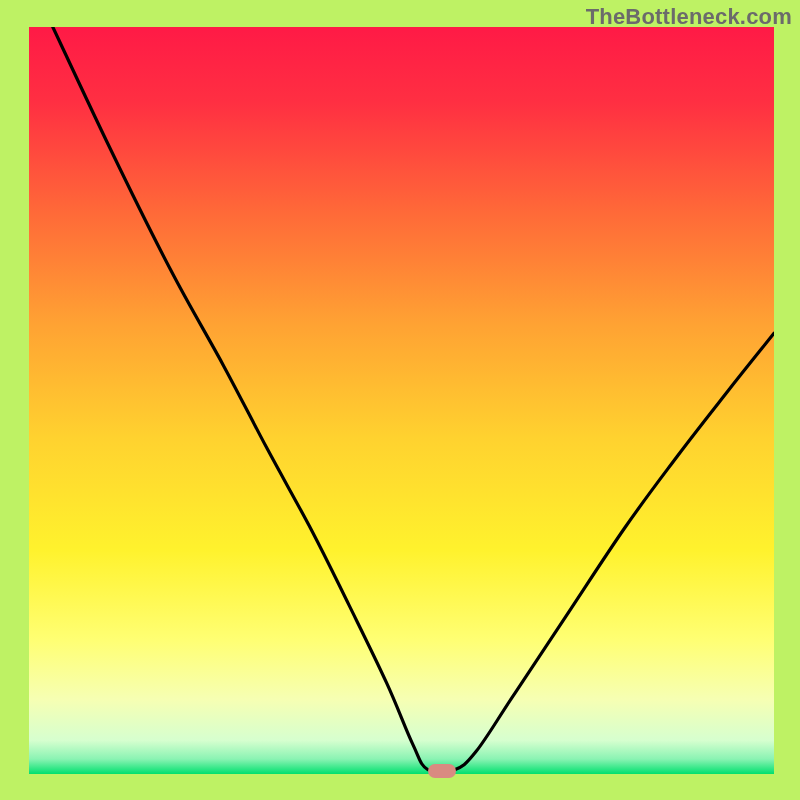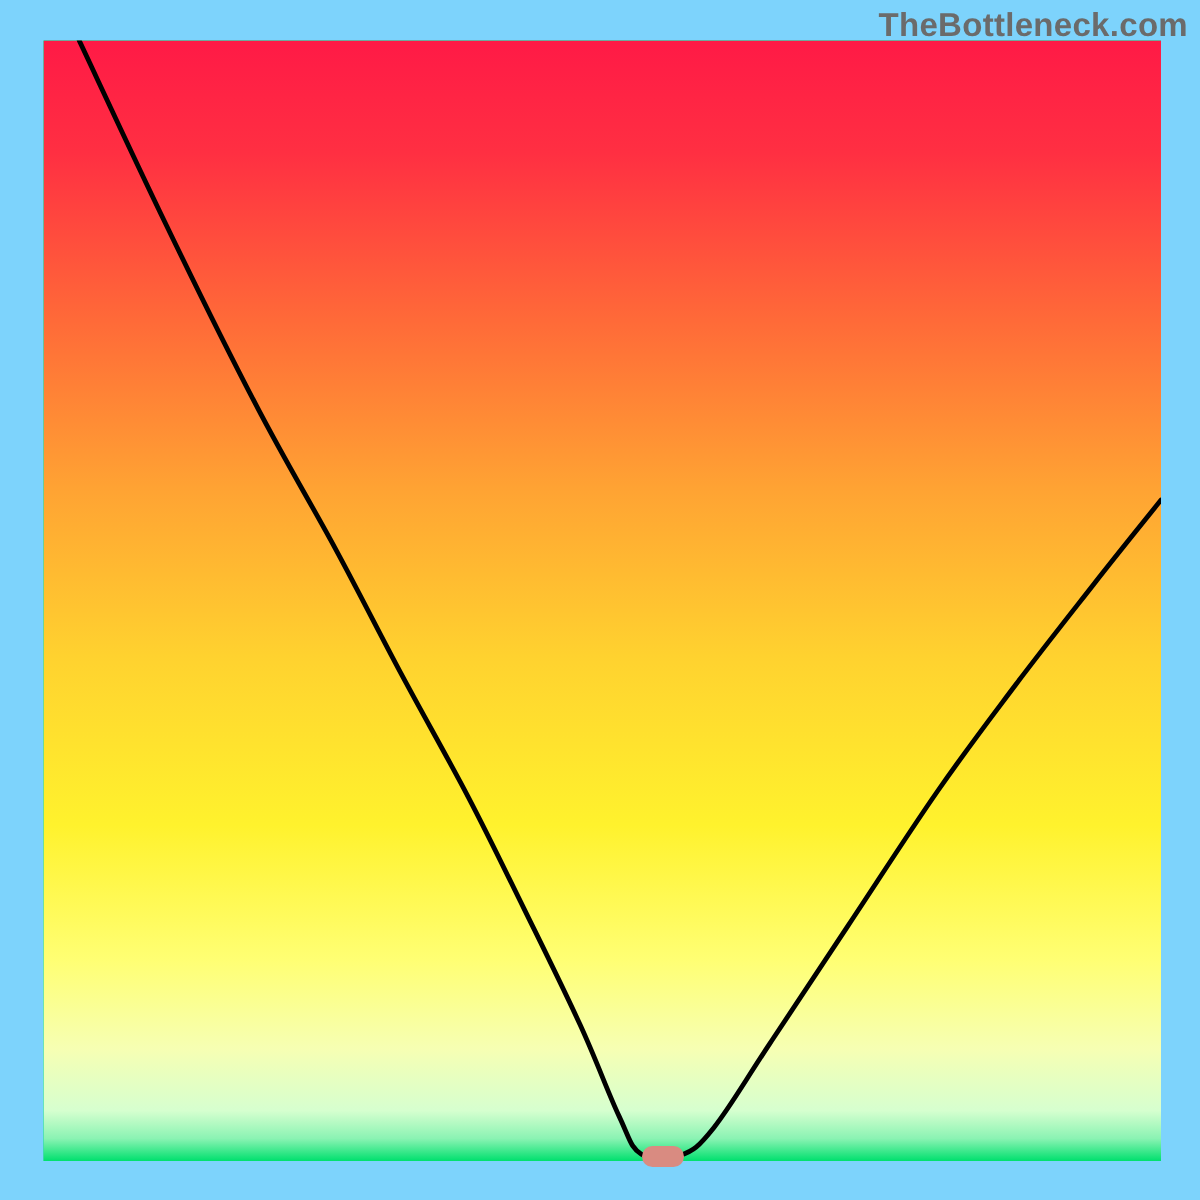--- a/index.html
+++ b/index.html
@@ -9,21 +9,21 @@
     height: 800px;
     background: #000;
     overflow: hidden;
   }
   .frame {
     position: absolute;
     left: 0;
     top: 0;
     width: 800px;
     height: 800px;
-    background: #7dd3fc;
+    background: #bef264;
   }
   .plot {
     position: absolute;
     left: 29px;
     top: 27px;
     width: 745px;
     height: 747px;
     background: #00e06e;
   }
   .plot svg {

